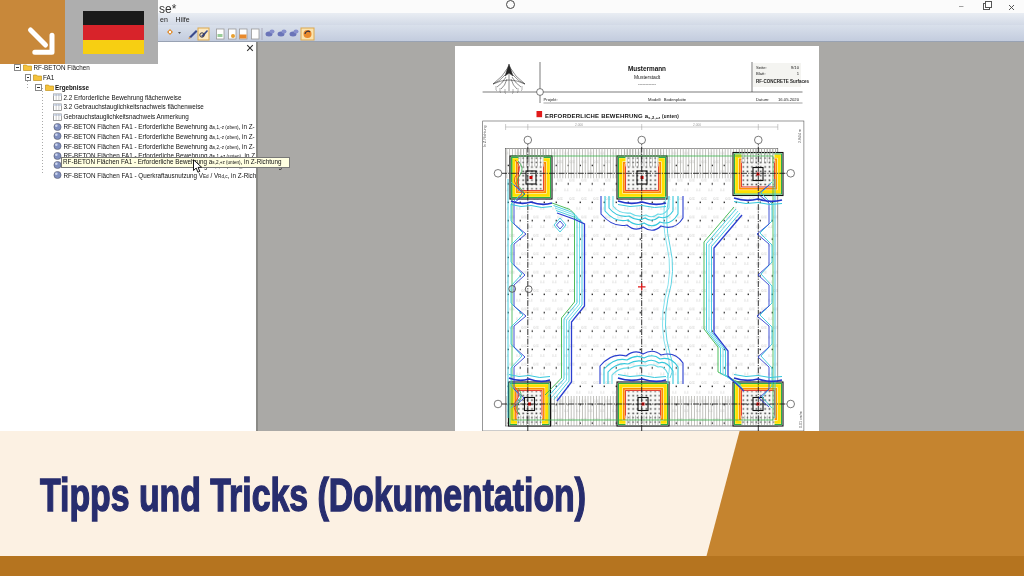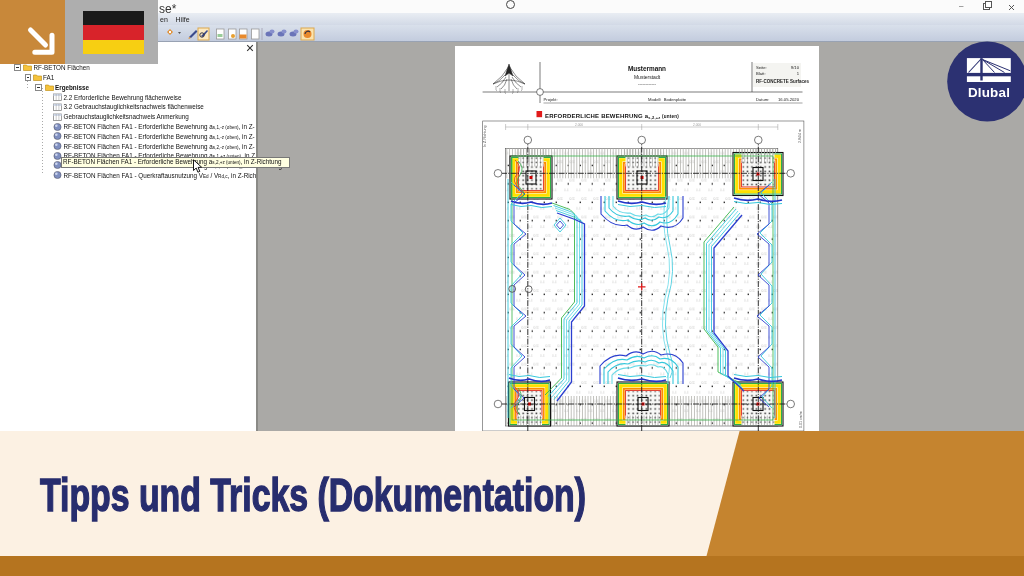--- a/index.html
+++ b/index.html
@@ -461,35 +461,20 @@
 
   <div class="abs" style="left:65px;top:0;width:93px;height:64px;background:#aeaeae;z-index:40;">
 
     <div style="position:absolute;left:18px;top:11px;width:61px;height:43px;">
       <div style="height:14.3px;background:#1a1a1a;"></div>
       <div style="height:14.3px;background:#d8232a;"></div>
       <div style="height:14.4px;background:#f7cf12;"></div>
     </div>
   </div>
 
-  <div class="abs" style="left:947px;top:41px;width:77px;height:81px;z-index:40;">
-    <svg width="81" height="81" viewBox="0 0 81 81">
-      <circle cx="40.2" cy="40.5" r="40" fill="#2c3172"></circle>
-      <rect x="19.9" y="17.1" width="43.9" height="14.8" fill="#fff"></rect>
-      <rect x="19.9" y="35.3" width="43.9" height="5.7" fill="#fff"></rect>
-      <g stroke="#2c3172" fill="none">
-        <line x1="34" y1="18" x2="21.5" y2="31.5" stroke-width="1.1"></line>
-        <line x1="35.5" y1="18.5" x2="47.5" y2="31.5" stroke-width="1"></line>
-        <line x1="35.5" y1="18.5" x2="57.5" y2="31.5" stroke-width="1"></line>
-        <line x1="35.5" y1="18.5" x2="63.3" y2="29.8" stroke-width="1"></line>
-      </g>
-      <rect x="33.3" y="17.1" width="2.4" height="22.4" fill="#2c3172"></rect>
-      <text x="42" y="56.4" font-size="13.4" font-weight="bold" fill="#fff" text-anchor="middle" font-family="Liberation Sans" letter-spacing="0.2">Dlubal</text>
-    </svg>
-  </div>
 
   <div class="abs" style="left:0;top:431px;width:1024px;height:125px;background:#fcf1e3;z-index:50;"></div>
 
   <svg class="abs" style="left:0;top:431px;z-index:51;" width="1024" height="125" viewBox="0 0 1024 125">
     <polygon points="739.6,0 1024,0 1024,125 706.5,125" fill="#c5842f"></polygon>
   </svg>
 
   <div class="abs" style="left:0;top:556px;width:1024px;height:20px;background:#b5741f;z-index:52;"></div>
 
   <div class="abs" style="left:40px;top:468px;font-size:46px;font-weight:bold;color:#272d6e;z-index:53;transform:scaleX(0.735);transform-origin:0 0;white-space:nowrap;-webkit-text-stroke:1.4px #272d6e;">Tipps und Tricks (Dokumentation)</div>

